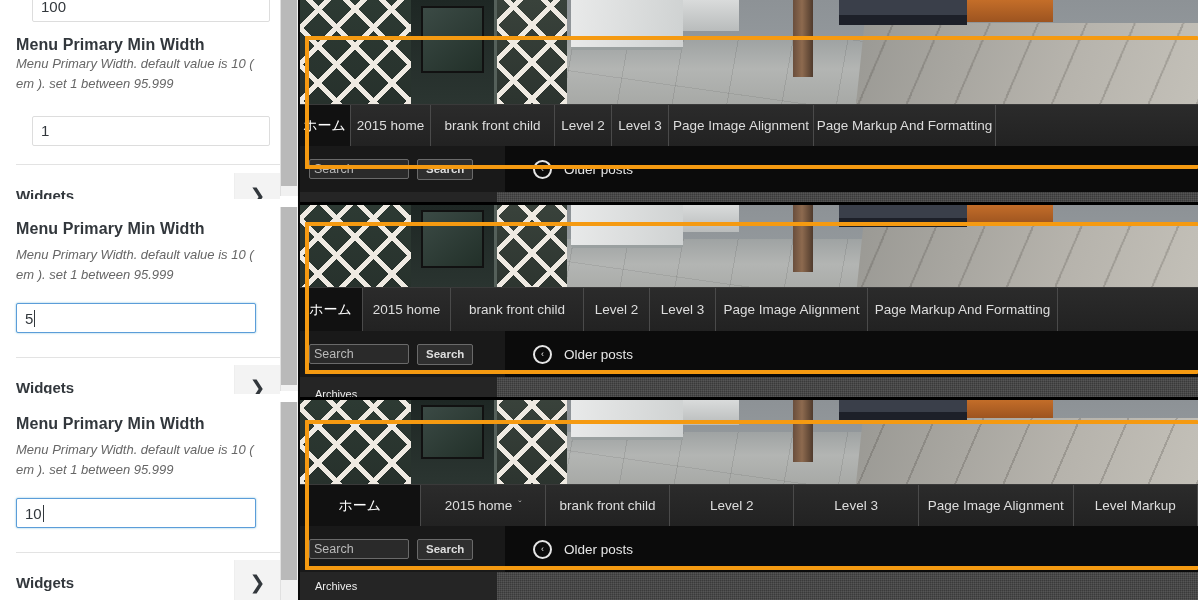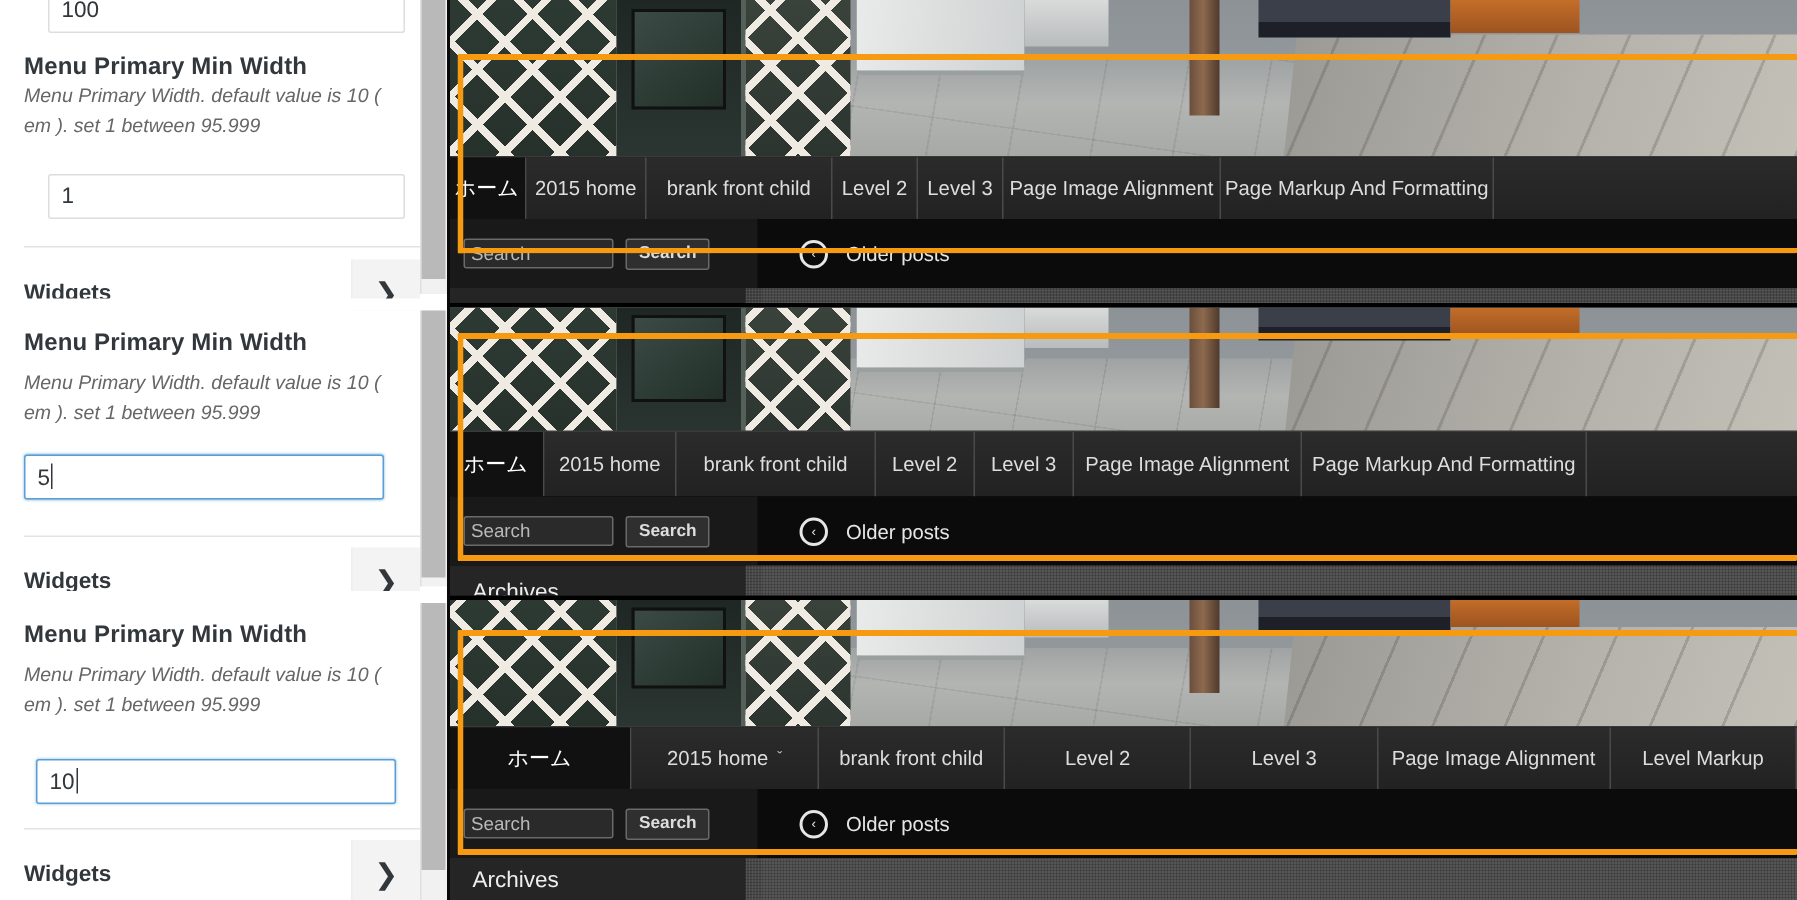--- a/index.html
+++ b/index.html
@@ -192,21 +192,21 @@
     display:flex; align-items:center; justify-content:center; font-size:9px; color:#e6e6e6;
     line-height:0;
   }
 
   .archives-bar {
     position:absolute; left:0; width:899px; height:34px;
     background:linear-gradient(#0d0d0d,#0d0d0d);
   }
   .archives-bar .ab-left {
     position:absolute; left:0; top:0; width:198px; height:34px;
-    background:#252525; color:#eee; font-size:15px;
+    background:#252525; color:#eee; font-size:11px;
     display:flex; align-items:center; padding-left:16px;
   }
   .archives-bar .ab-right {
     position:absolute; left:198px; top:0; right:0; height:34px;
     background:
       repeating-linear-gradient(0deg, rgba(255,255,255,.07) 0 1px, rgba(0,0,0,0) 1px 2px),
       repeating-linear-gradient(90deg, rgba(255,255,255,.07) 0 1px, rgba(0,0,0,0) 1px 2px),
       #3a3a3a;
   }
   .panel-divider { position:absolute; left:299px; width:899px; height:3px; background:#000; z-index:25; }
@@ -240,21 +240,21 @@
       <div class="accordion-row" style="position:absolute;top:158px;left:0;width:280px;border-top:none;">
         <span class="label">Widgets</span>
         <span class="chev">❯</span>
       </div>
     </div>
 
     <div class="sb-panel" style="top:402px;height:198px;">
       <div class="sec-title" style="position:absolute;top:3px;left:0;">Menu Primary Min Width</div>
       <div class="sec-desc" style="position:absolute;top:38px;left:0;width:280px;">Menu Primary Width. default value is 10 ( em ). set 1 between 95.999</div>
       <div style="position:absolute;left:16px;top:96px;">
-        <span class="field-text focused" style="display:inline-block;margin:8px;width:240px;"><span>10</span><span class="caret"></span></span>
+        <span class="field-text focused" style="display:inline-block;margin:0;width:240px;"><span>10</span><span class="caret"></span></span>
       </div>
       <div class="thin-rule" style="position:absolute;top:150px;left:0;width:280px;"></div>
       <div class="accordion-row" style="position:absolute;top:158px;left:0;width:280px;border-top:none;">
         <span class="label">Widgets</span>
         <span class="chev">❯</span>
       </div>
     </div>
 
     <div style="position:absolute;left:0;top:199px;width:280px;height:8px;background:#fff;"></div>
     <div style="position:absolute;left:0;top:394px;width:280px;height:8px;background:#fff;"></div>

